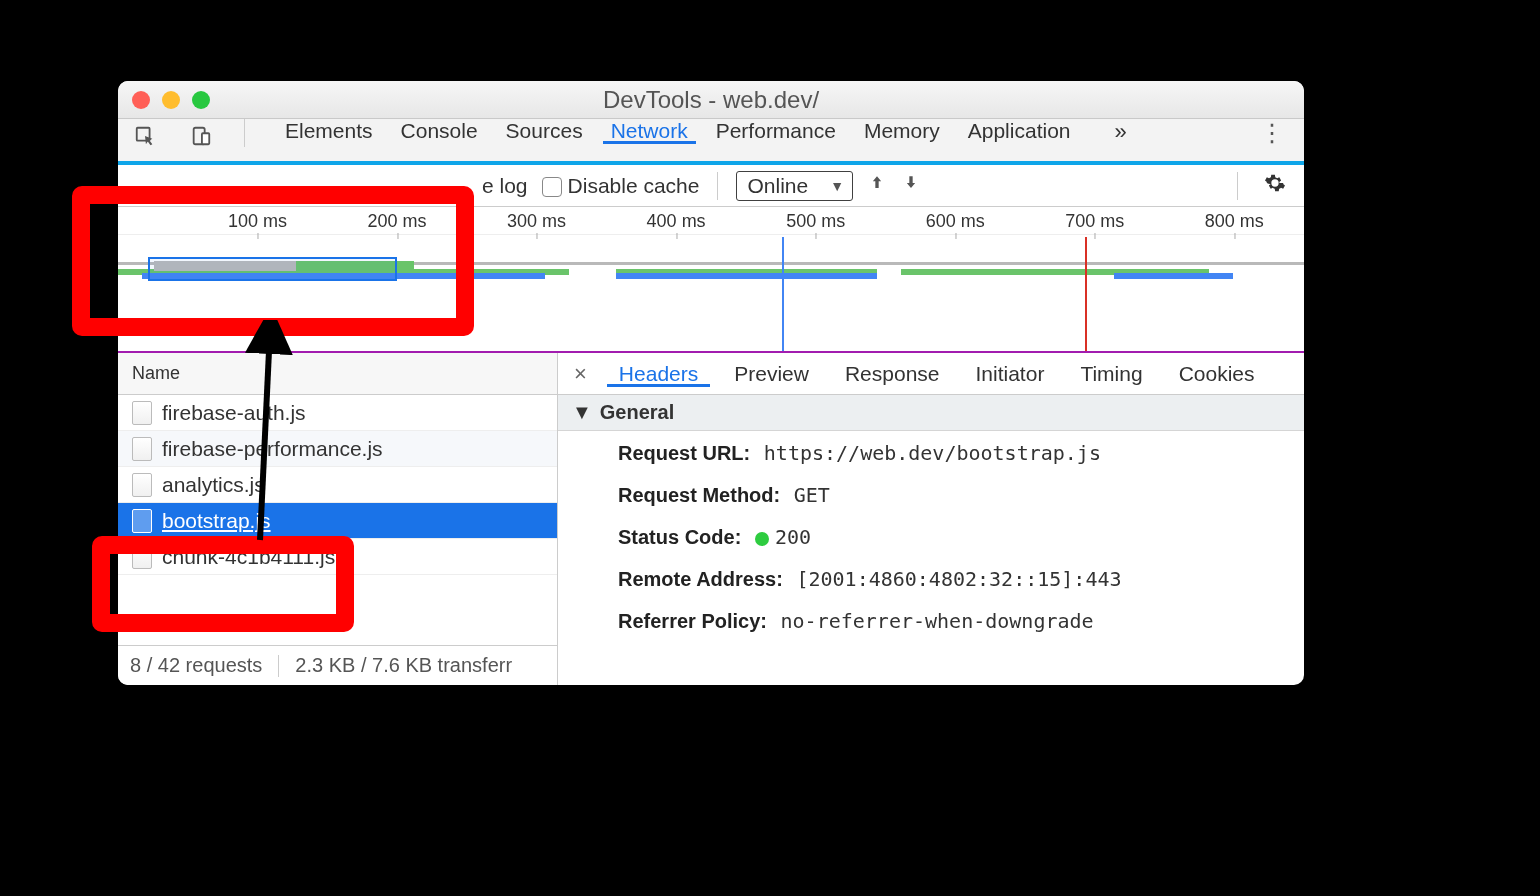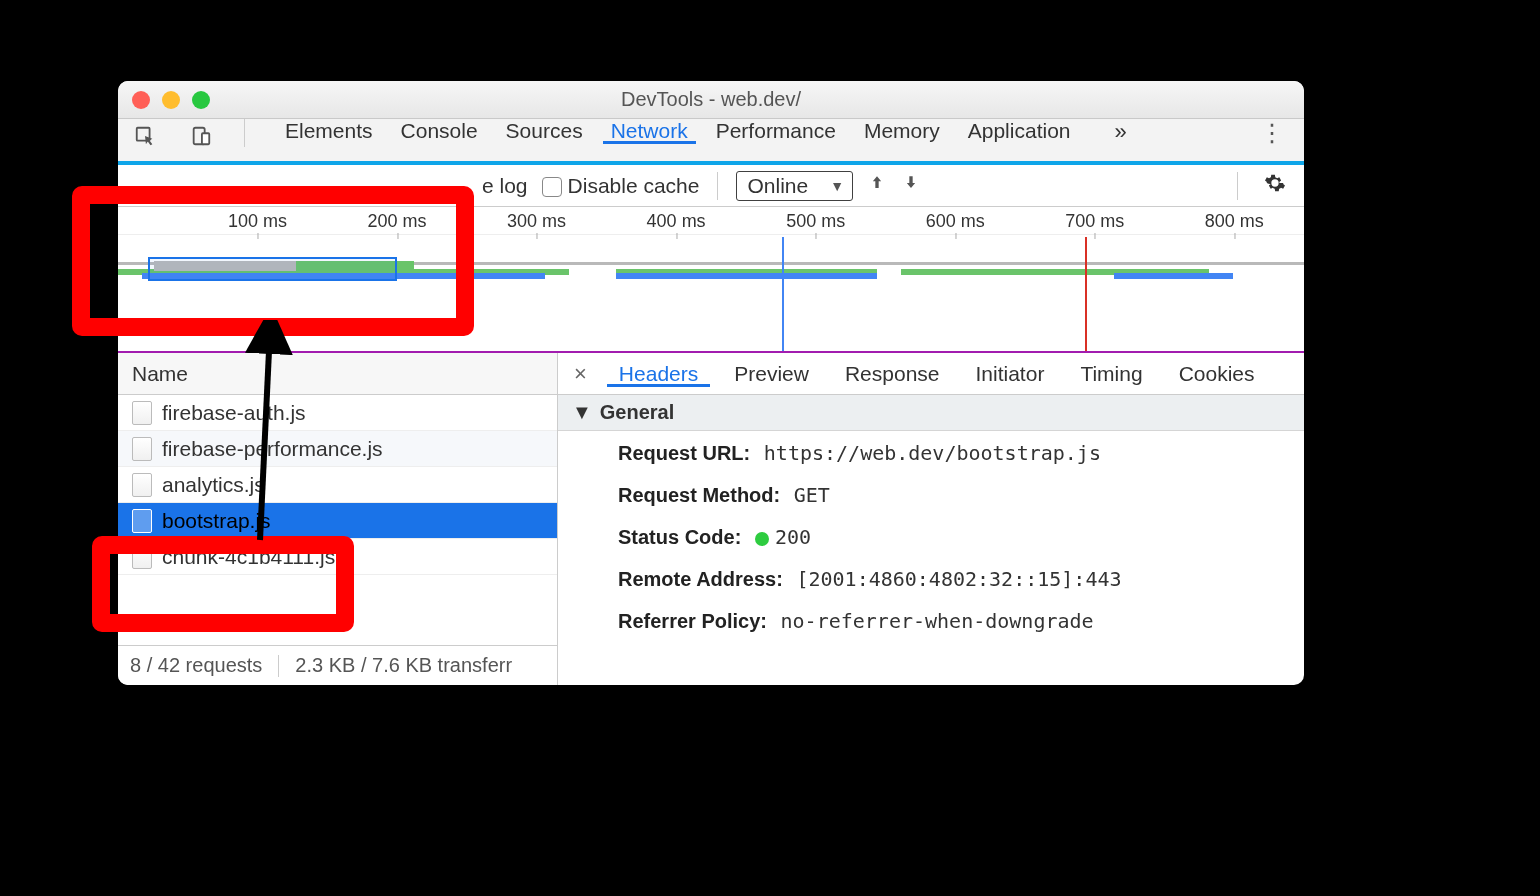--- a/index.html
+++ b/index.html
@@ -35,21 +35,21 @@
     align-items: center;
     position: relative;
   }
   .traffic-lights { display: flex; gap: 12px; margin-left: 14px; }
   .tlight { width: 18px; height: 18px; border-radius: 50%; }
   .tl-red { background: #ff5f57; }
   .tl-yellow { background: #ffbd2e; }
   .tl-green { background: #28c840; }
   .title-text {
     position: absolute; left: 0; right: 0; text-align: center;
-    font-size: 20px; color: #555; pointer-events: none;
+    font-size: 24px; color: #555; pointer-events: none;
   }
   
   .tabs-row {
     height: 46px;
     background: #f3f3f3;
     border-bottom: 4px solid #0ea5e9;
     display: flex;
     align-items: flex-start;
     padding: 0 10px;
     gap: 22px;
@@ -142,30 +142,30 @@
   
   .split {
     flex: 1; display: flex; min-height: 0;
   }
   .left {
     width: 440px; border-right: 1px solid #ccc; display: flex; flex-direction: column;
     min-height: 0;
   }
   .left-head {
     height: 42px; border-bottom: 1px solid #ccc; display: flex; align-items: center;
-    padding: 0 14px; background: #f7f7f7; font-size: 21px; color: #333;
+    padding: 0 14px; background: #f7f7f7; font-size: 18px; color: #333;
   }
   .rows { flex: 1; overflow: hidden; }
   .row {
     height: 36px; display: flex; align-items: center; padding: 0 14px;
     gap: 10px; border-bottom: 1px solid #eee; cursor: pointer;
     font-size: 21px; color: #333;
   }
   .row:nth-child(even) { background: #f6f8fb; }
-  .row.selected { background: #1a73e8; color: #000000; }
+  .row.selected { background: #1a73e8; color: #ffffff; text-decoration: underline; }
   .file-ico {
     width: 20px; height: 24px; border: 1px solid #bbb; border-radius: 2px;
     background: linear-gradient(#fff,#f0f0f0);
     position: relative; flex-shrink: 0;
   }
   .file-ico.sel { border-color: #fff; background: rgba(255,255,255,0.3); }
   .row .txt { white-space: nowrap; overflow: hidden; text-overflow: ellipsis; }
   .left-foot {
     height: 40px; border-top: 1px solid #ccc; display: flex; align-items: center;
     padding: 0 12px; font-size: 20px; color: #555; gap: 16px;

